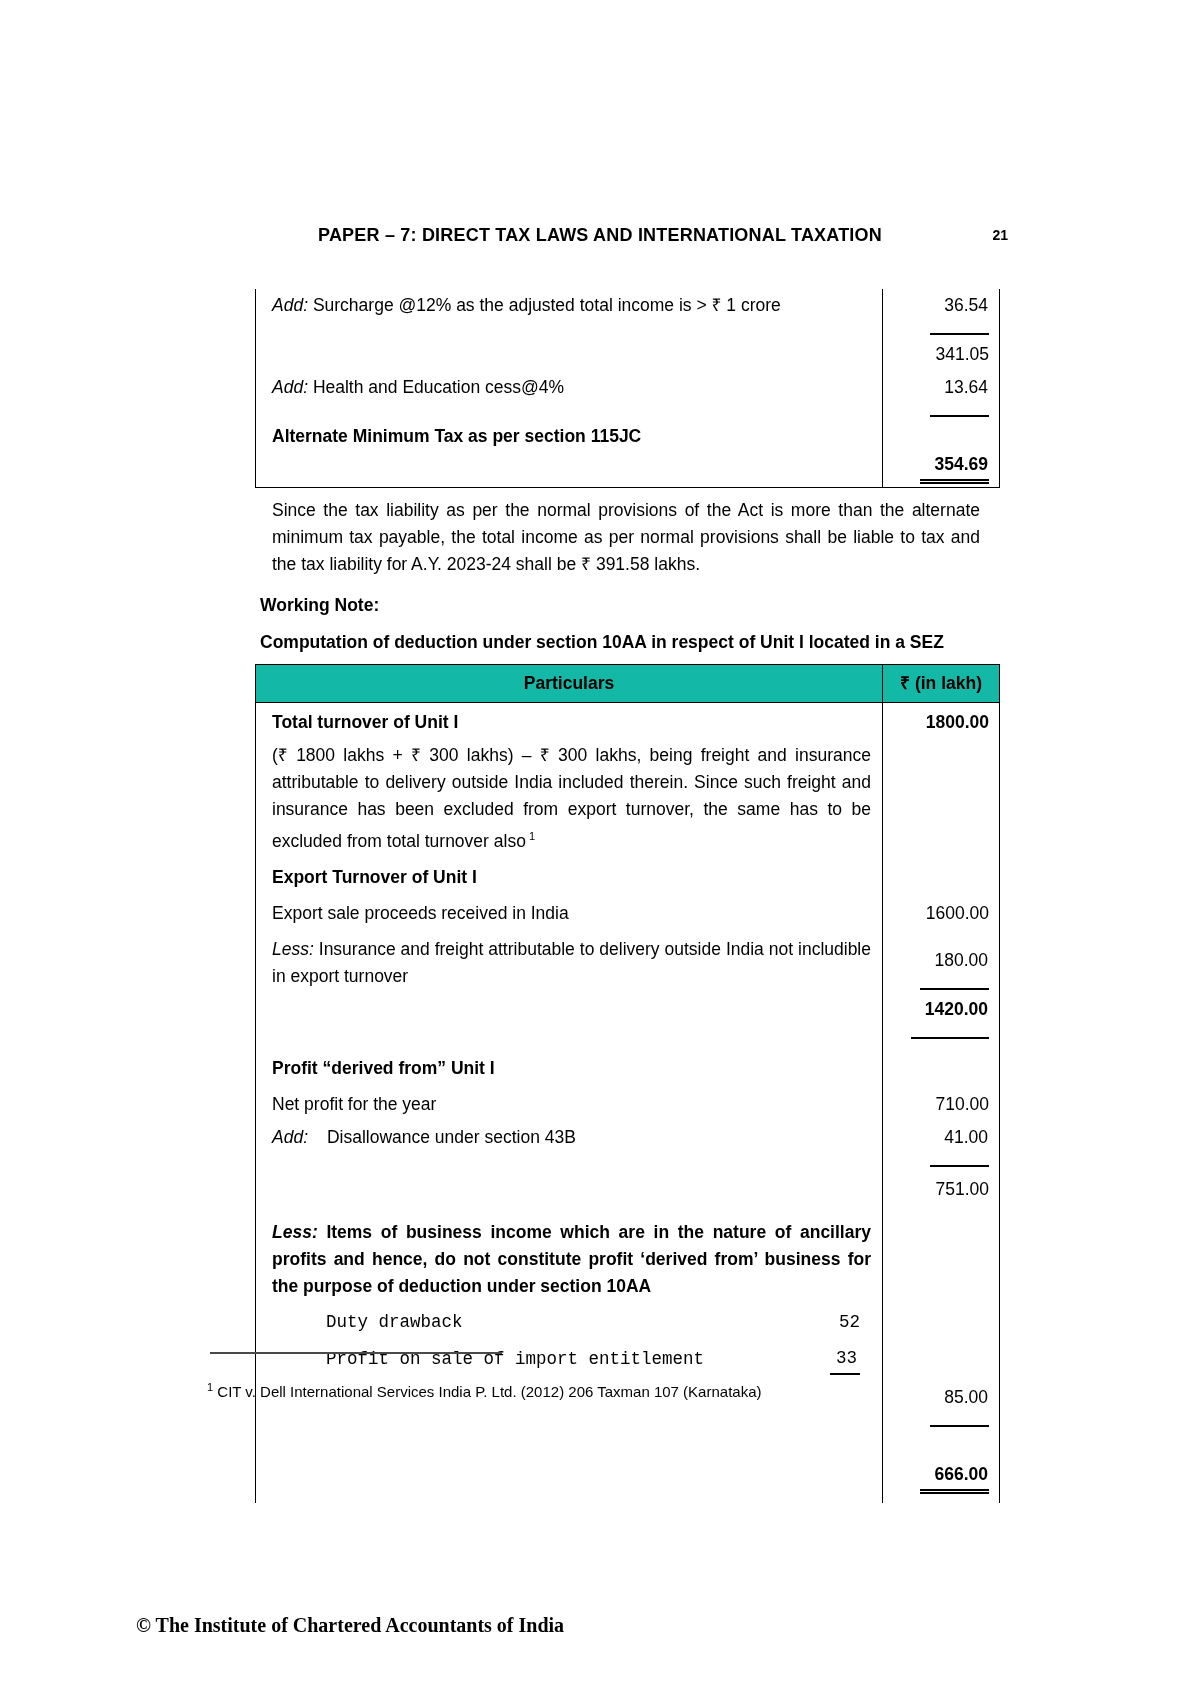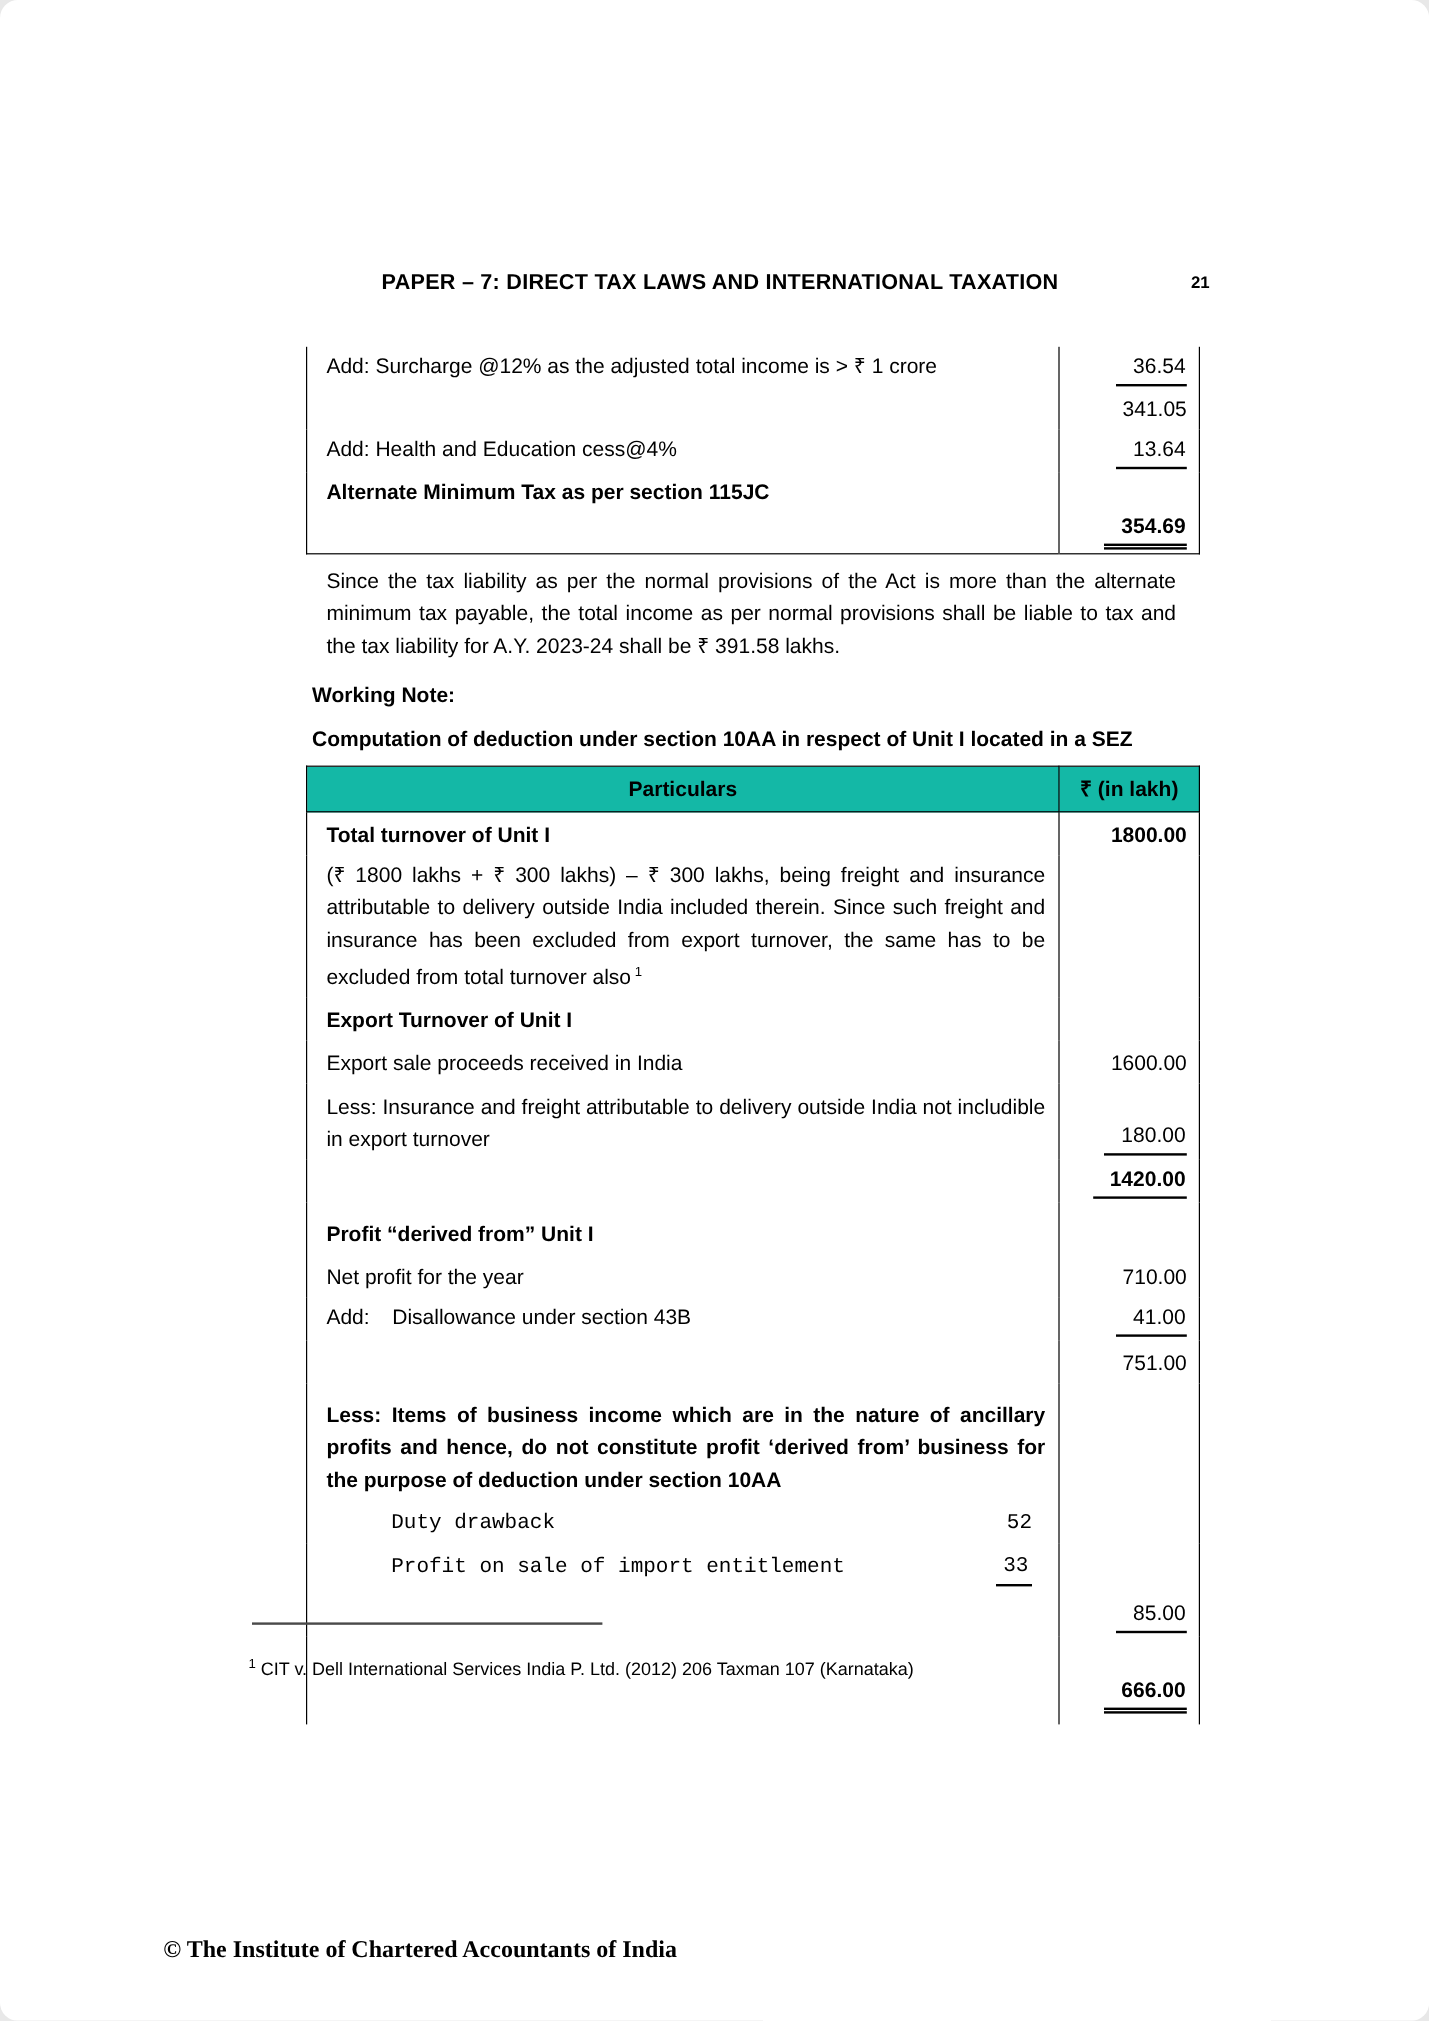--- a/index.html
+++ b/index.html
@@ -1,41 +1,41 @@
 <!DOCTYPE html>
 <html><head>
 <meta charset="utf-8">
 <style>
   * { margin:0; padding:0; box-sizing:border-box; }
   html,body { background:#e8e8e8; }
   .page {
     position:relative; width:1191px; height:1684px; margin:0 auto;
     background:#ffffff; color:#000;
-    font-family:"Liberation Sans", sans-serif; font-size:17.5px; line-height:27px;border-radius:15px;
+    font-family:"Liberation Sans", sans-serif; font-size:17.5px; line-height:27px;
   }
   .content { position:absolute; left:255px; top:222px; width:745px; }
 
   
   .doc-header { position:relative; height:27px; }
   .doc-title { position:absolute; left:0; right:55px; text-align:center; font-weight:bold; font-size:18px; letter-spacing:0.2px; }
   .page-num { position:absolute; right:-8px; top:0; font-weight:bold; font-size:14px; }
 
-  .i  { }
+  .i  { font-style:italic; }
   .b  { font-weight:bold; }
 
   
   table { border-collapse:collapse; }
   .t1 { width:745px; margin-top:40px;
         border-left:1.5px solid #000; border-right:1.5px solid #000; border-bottom:1.5px solid #000; }
   .t1 td { vertical-align:top; padding:3px 10px 3px 16px; }
   .t1 td.val, .t2 td.val {
         border-left:1.5px solid #000; width:117px; text-align:right;
         padding:3px 10px 3px 2px; white-space:nowrap; }
 
-  .u  { display:inline-block; border-bottom:2px solid #000; padding:0 1px 1px 14px; }
+  .u  { display:inline-block; border-bottom:2px solid #000; padding:0 1px 14px 14px; }
   .uu { display:inline-block; border-bottom:5px double #000; padding:0 1px 1px 14px; font-weight:bold;margin-top:28px; }
   .u2 { display:inline-block; border-bottom:2px solid #000; padding:0 3px 1px 6px; }
 
   
   .para { margin:9px 0 0 17px; width:708px; text-align:justify; }
 
   .wn-label { margin:14px 0 0 5px; font-weight:bold; }
   .comp-heading { margin:10px 0 8px 5px; font-weight:bold; }
 
   

